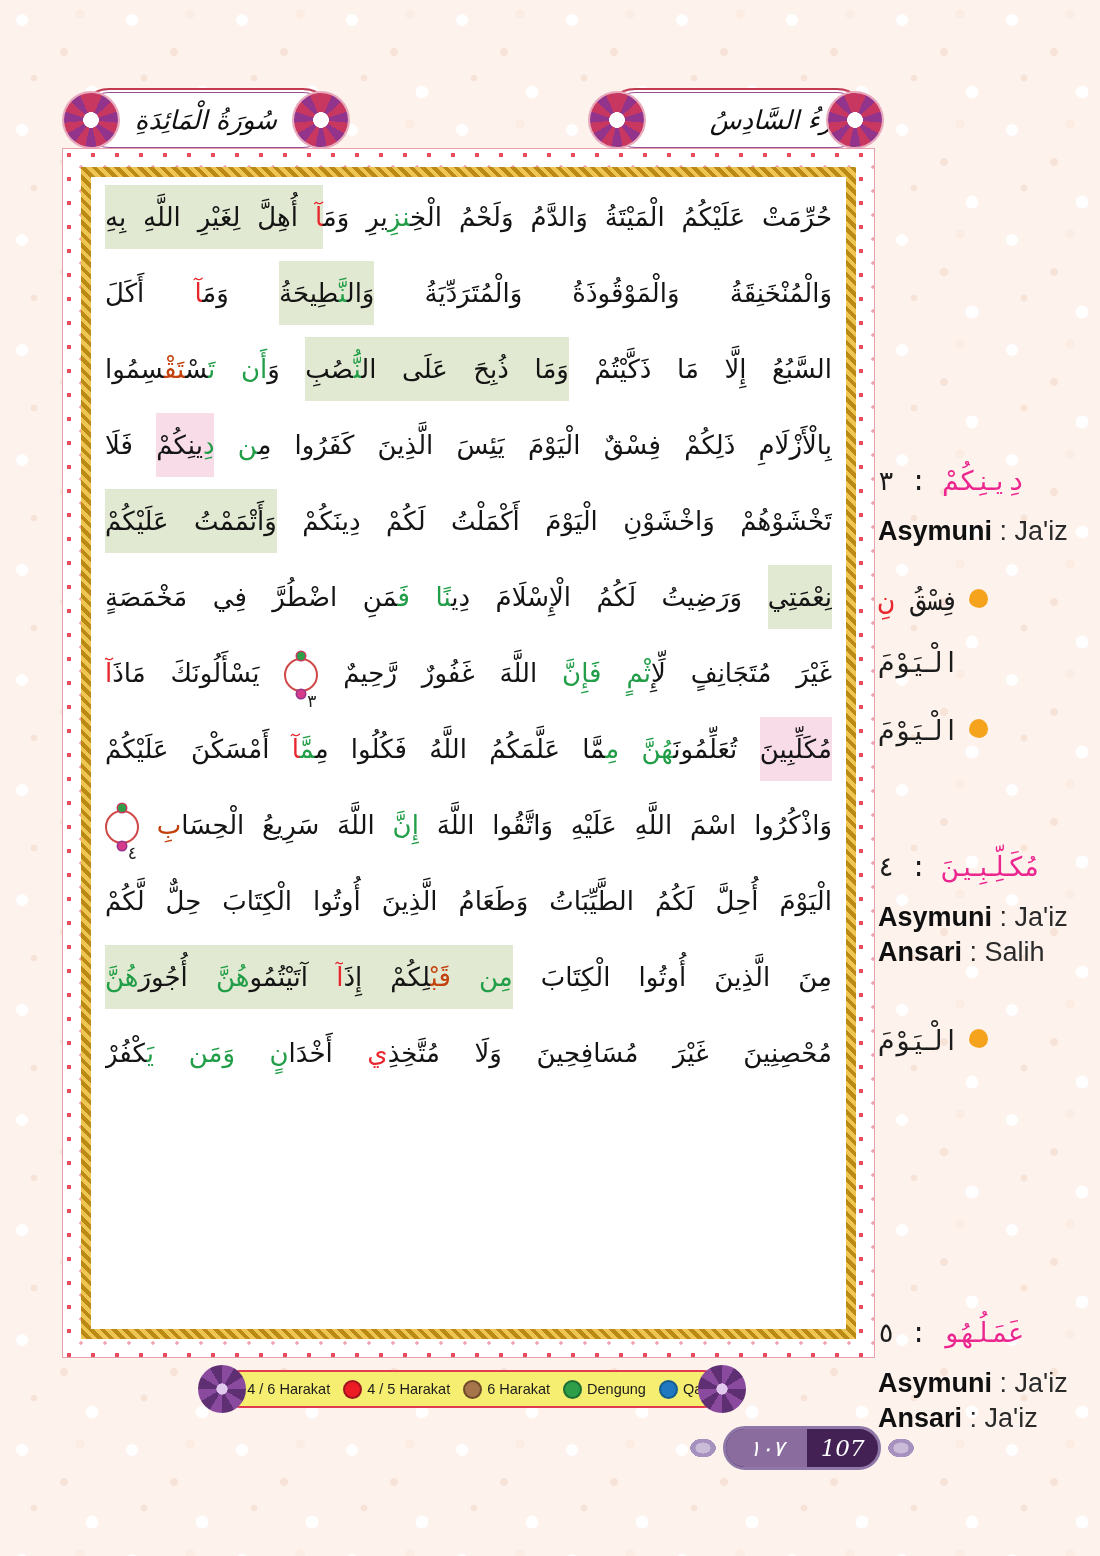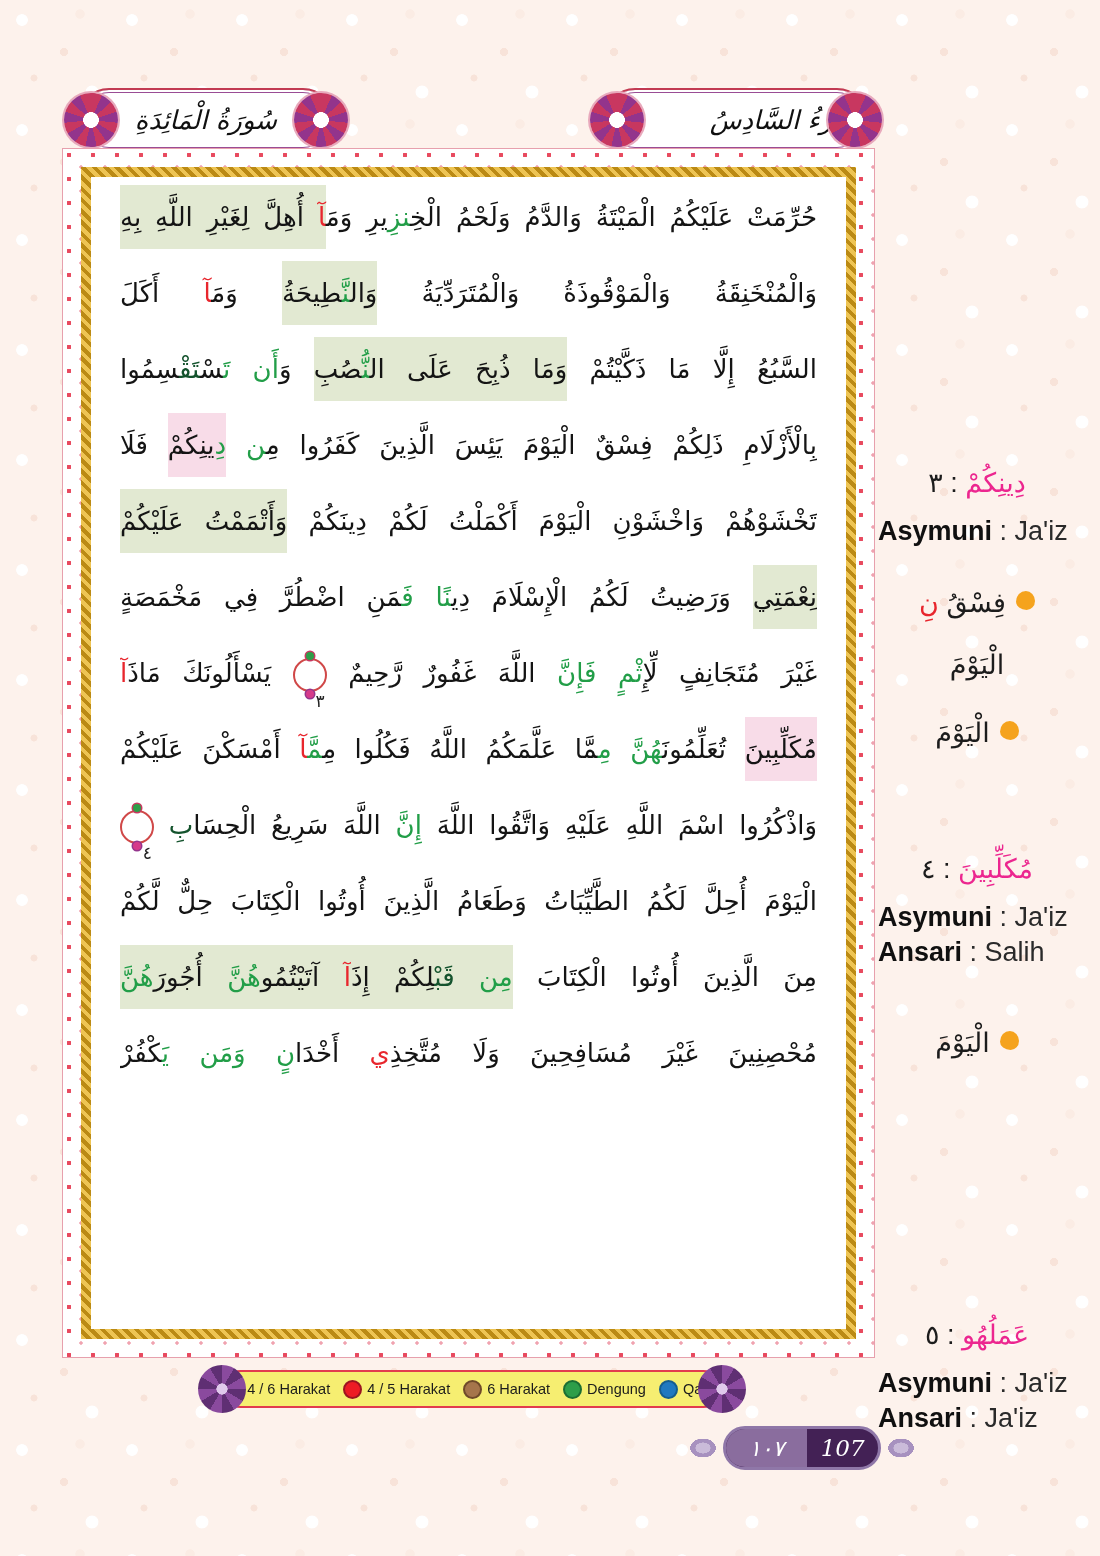--- a/index.html
+++ b/index.html
@@ -31,41 +31,41 @@
   
   .frame{position:absolute;left:62px;top:148px;width:813px;height:1210px;box-sizing:border-box;
     border:1px solid #e7a0ad;padding:18px;
     background:
       radial-gradient(circle 3.5px at 6px 6px, #e84a5f 60%, transparent 72%),
       radial-gradient(circle 2.5px at 18px 18px, #f0a3b0 60%, transparent 72%),
       #fff;
     background-size:24px 24px;}
   .gold{box-sizing:border-box;height:100%;padding:10px;
     background:repeating-linear-gradient(45deg,#eec453 0 4px,#bb8a14 4px 8px);}
-  .content{box-sizing:border-box;height:100%;background:#fff;padding:2px 29px;}
+  .content{box-sizing:border-box;height:100%;background:#fff;padding:2px 14px;}
 
   
   .qline{height:76px;line-height:76px;direction:rtl;
     text-align:justify;text-align-last:justify;overflow:hidden;
     font-family:"DejaVu Sans",sans-serif;font-size:26px;color:#141414;}
   .bg-g{background:#e2e9d2;padding:17px 0;}
   .bg-p{background:#f8dce8;padding:17px 0;}
-  .fg-green{color:#229e48;} .fg-red{color:#e8262d;} .fg-blue{color:#14532d;margin-top:47px;}
+  .fg-green{color:#229e48;} .fg-red{color:#e8262d;} .fg-blue{color:#c2410c;margin-top:47px;}
   .verse{display:inline-block;width:34px;height:34px;border:2px solid #d04848;border-radius:50%;
     text-align:center;vertical-align:middle;position:relative;background:#fff;box-sizing:border-box;}
   .vnum{font-size:17px;color:#222;line-height:30px;display:inline-block;}
   .verse::before{content:"";position:absolute;left:50%;top:-8px;transform:translateX(-50%);
     width:8px;height:8px;background:#2e9e49;border-radius:50%;box-shadow:0 0 0 1.5px #c83760;}
   .verse::after{content:"";position:absolute;left:50%;bottom:-8px;transform:translateX(-50%);
     width:8px;height:8px;background:#d63a8a;border-radius:50%;box-shadow:0 0 0 1.5px #93348c;}
 
   
   .margin-col{position:absolute;left:878px;top:0;width:198px;height:1556px;}
   .note{position:absolute;left:0;width:100%;}
-  .note-ar{direction:rtl;text-align:center;font-family:Liberation Sans, sans-serif;
+  .note-ar{direction:rtl;text-align:left;font-family:Liberation Mono, monospace;
     font-size:27px;color:#1c1c1c;line-height:62px;}
   .mfg-pink{color:#ec268f;} .mfg-red{color:#e8262d;}
   .bullet{display:inline-block;width:19px;height:19px;background:#f5a31d;
     border-radius:52% 48% 44% 56% / 56% 52% 48% 44%;margin-left:10px;vertical-align:2px;}
   .note-la{font-family:"Liberation Sans",sans-serif;font-size:27px;color:#2a2a2a;
     line-height:35px;text-align:left;}
   .note-la b{font-weight:700;color:#101010;}
 
   
   .legend{position:absolute;left:222px;top:1370px;width:500px;height:38px;box-sizing:border-box;

